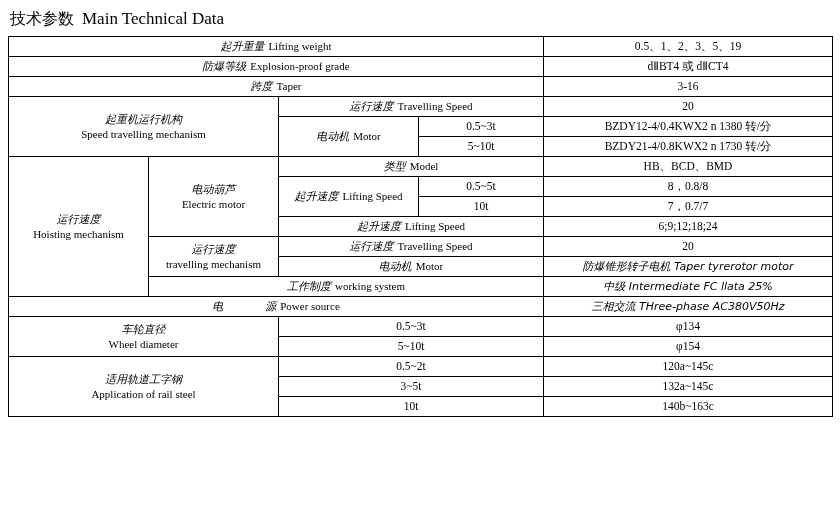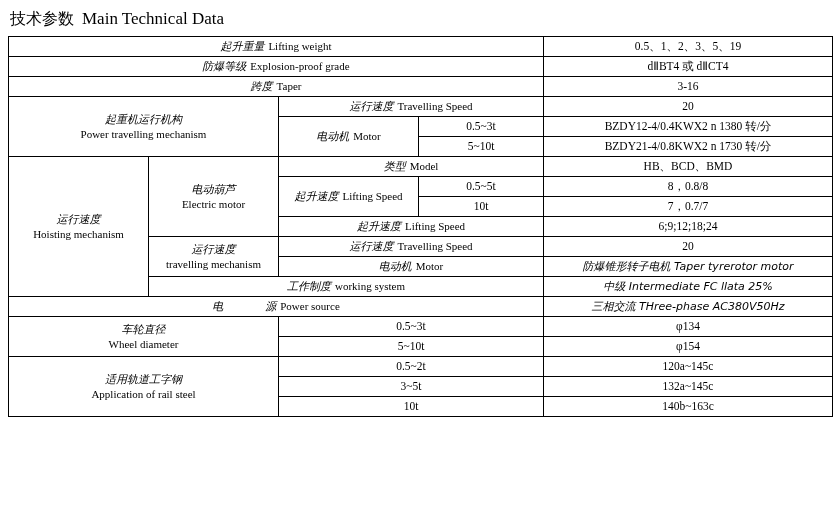--- a/index.html
+++ b/index.html
@@ -103,21 +103,21 @@
       <tr>
         <td colspan="4" class="inline">
           <span class="cn">跨度</span><span class="en">Taper</span>
         </td>
         <td>3-16</td>
       </tr>
 
       <tr>
         <td rowspan="3" colspan="2" class="two-line">
           <span class="cn">起重机运行机构</span>
-          <span class="en">Power travelling mechanism</span>
+          <span class="en">Speed travelling mechanism</span>
         </td>
         <td colspan="2" class="inline">
           <span class="cn">运行速度</span><span class="en">Travelling Speed</span>
         </td>
         <td>20</td>
       </tr>
 
       <tr>
         <td rowspan="2" class="inline">
           <span class="cn">电动机</span><span class="en">Motor</span>

